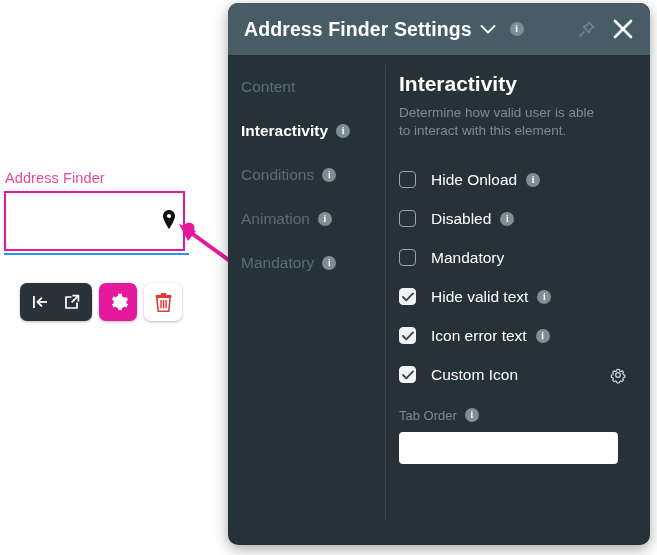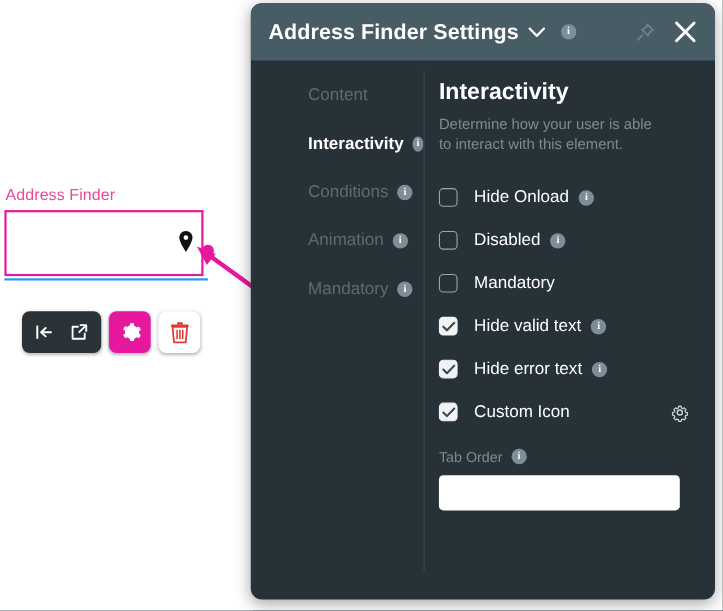--- a/index.html
+++ b/index.html
@@ -79,21 +79,21 @@
   #title-info{margin-left:14px;}
   #titlebar-spacer{flex:1;}
   #pin-btn{display:flex;align-items:center;justify-content:center;width:24px;height:24px;cursor:pointer;margin-right:12px;}
   #close-btn{display:flex;align-items:center;justify-content:center;width:26px;height:26px;cursor:pointer;}
 
   #panel-body{display:flex;height:490px;position:relative;}
   #panel-divider{
     position:absolute;left:157px;top:10px;width:1px;height:455px;background:#3c4950;
   }
 
-  #nav{width:157px;padding-top:10px;box-sizing:border-box;flex:none;padding-left:39px;}
+  #nav{width:157px;padding-top:10px;box-sizing:border-box;flex:none;}
   .nav-item{
     padding:13px 0 13px 13px;font-size:15.5px;color:#5d6b73;cursor:pointer;
     display:flex;align-items:center;white-space:nowrap;
   }
   .nav-item.active{color:#ffffff;font-weight:bold;}
   .nav-item .info-badge{margin-left:8px;}
 
   #content{flex:1;padding:17px 22px 0 14px;box-sizing:border-box;}
   #content-heading{color:#ffffff;font-size:21px;font-weight:bold;margin:0 0 8px 0;}
   #content-sub{color:#7e8b93;font-size:13.5px;line-height:1.35;margin:0 0 20px 0;max-width:205px;}
@@ -227,21 +227,21 @@
         <span class="info-badge">i</span>
       </div>
       <div class="nav-item">
         <span>Mandatory</span>
         <span class="info-badge">i</span>
       </div>
     </div>
 
     <div id="content">
       <h2 id="content-heading">Interactivity</h2>
-      <p id="content-sub">Determine how your user is able to interact with this element.</p>
+      <p id="content-sub">Determine how valid user is able to interact with this element.</p>
 
       <div class="check-row">
         <span class="cbox off"></span>
         <span class="check-label">Hide Onload</span>
         <span class="info-badge">i</span>
       </div>
 
       <div class="check-row">
         <span class="cbox off"></span>
         <span class="check-label">Disabled</span>
@@ -262,21 +262,21 @@
         <span class="check-label">Hide valid text</span>
         <span class="info-badge">i</span>
       </div>
 
       <div class="check-row">
         <span class="cbox on">
           <svg width="12" height="10" viewBox="0 0 12 10">
             <path d="M1 5 L4.3 8.3 L11 1.4" stroke="#37474f" stroke-width="1.9" fill="none" stroke-linecap="round" stroke-linejoin="round"></path>
           </svg>
         </span>
-        <span class="check-label">Hide error text</span>
+        <span class="check-label">Icon error text</span>
         <span class="info-badge">i</span>
       </div>
 
       <div class="check-row">
         <span class="cbox on">
           <svg width="12" height="10" viewBox="0 0 12 10">
             <path d="M1 5 L4.3 8.3 L11 1.4" stroke="#37474f" stroke-width="1.9" fill="none" stroke-linecap="round" stroke-linejoin="round"></path>
           </svg>
         </span>
         <span class="check-label">Custom Icon</span>

